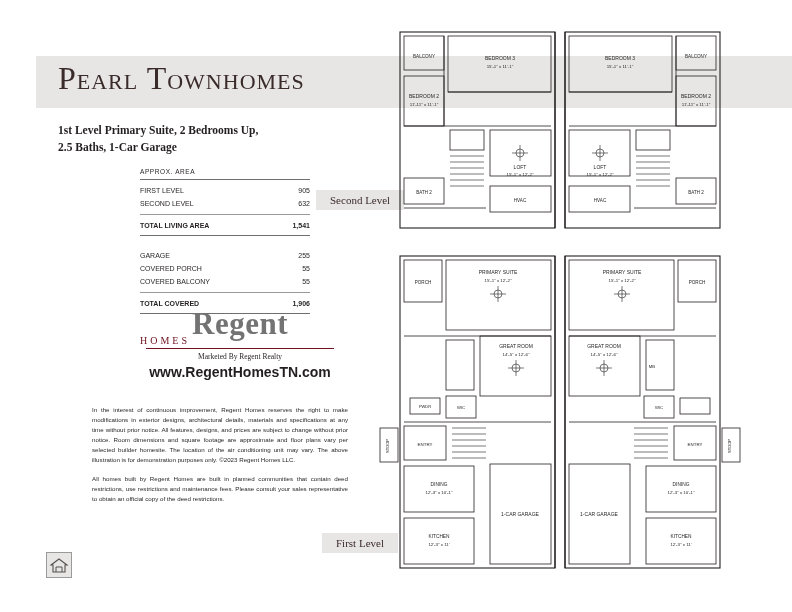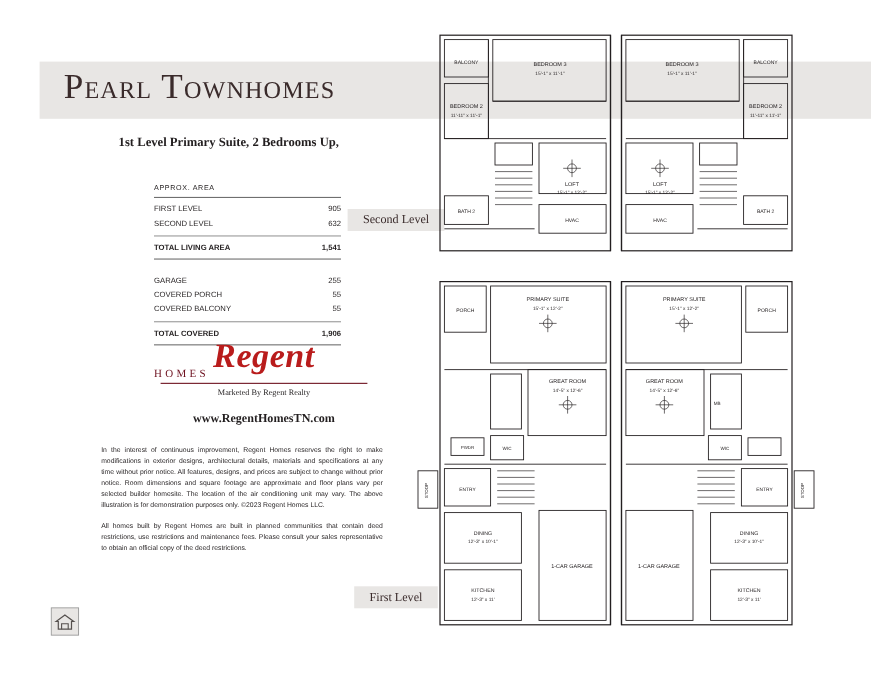--- a/index.html
+++ b/index.html
@@ -20,47 +20,47 @@
   }
   .title{
     position:absolute;left:58px;top:60px;
     font-family:"Liberation Serif", serif;
     font-size:32px;letter-spacing:1px;color:#3a2b2b;
     font-variant:small-caps;font-weight:400;
   }
   .subtitle{
     position:absolute;left:58px;top:122px;width:300px;
     font-family:"Liberation Serif", serif;
-    font-size:11.5px;font-weight:bold;text-align:center;line-height:1.45;
+    font-size:11.5px;font-weight:bold;line-height:1.45;
     color:#231f20;
   }
 
   .area-block{position:absolute;left:140px;top:168px;width:170px;}
   .area-head{font-size:6.5px;letter-spacing:.6px;color:#231f20;margin-bottom:4px;}
   .rule{border-top:1px solid #6f6f6f;margin:3px 0 4px 0;}
   .rule.thin{border-top:.6px solid #9a9a9a;}
   .row{display:flex;justify-content:space-between;font-size:7px;line-height:1.9;}
   .row.bold{font-weight:bold;}
   .gap{height:9px;}
 
   
   .logo-wrap{position:absolute;left:140px;top:308px;width:200px;text-align:center;}
   .logo-script{
     font-family:"Liberation Serif", serif;
-    font-size:31px;font-style:italic;font-weight:bold;color:#b91c1c;
+    font-size:31px;font-weight:bold;color:#737373;
     letter-spacing:.5px;line-height:1;
   }
   .logo-homes{
     font-family:"Liberation Serif", serif;
     font-size:10px;letter-spacing:3px;color:#6e1220;
     margin-top:-4px;text-align:left;padding-right:6px;
   }
   .logo-rule{border-top:1.6px solid #6e1220;margin:2px 6px 3px 6px;}
   .logo-sub{font-family:"Liberation Serif", serif;font-size:7.5px;color:#231f20;}
-  .logo-url{font-family:Liberation Serif, serif;font-size:11px;font-weight:bold;color:#231f20;margin-top:14px;}
+  .logo-url{font-family:Liberation Sans, sans-serif;font-size:14px;font-weight:bold;color:#231f20;margin-top:3px;}
 
   .disclaimer{
     position:absolute;left:92px;top:405px;width:256px;
     font-size:6.2px;line-height:1.62;text-align:justify;color:#231f20;
   }
   .disclaimer p{margin:0 0 9px 0;}
 
   .eho{position:absolute;left:46px;top:552px;width:26px;height:26px;}
 
   
@@ -81,20 +81,21 @@
 </head>
 <body>
 
 <div class="page">
 
   <div class="title-band"></div>
   <div class="title">Pearl Townhomes</div>
 
   <div class="subtitle">
     <div>1st Level Primary Suite, 2 Bedrooms Up,</div>
+    <div>2.5 Baths, 1-Car Garage</div>
   </div>
 
   <div class="area-block">
     <div class="area-head">APPROX. AREA</div>
     <div class="rule"></div>
 
     <div class="row">
       <span>FIRST LEVEL</span>
       <span>905</span>
     </div>

